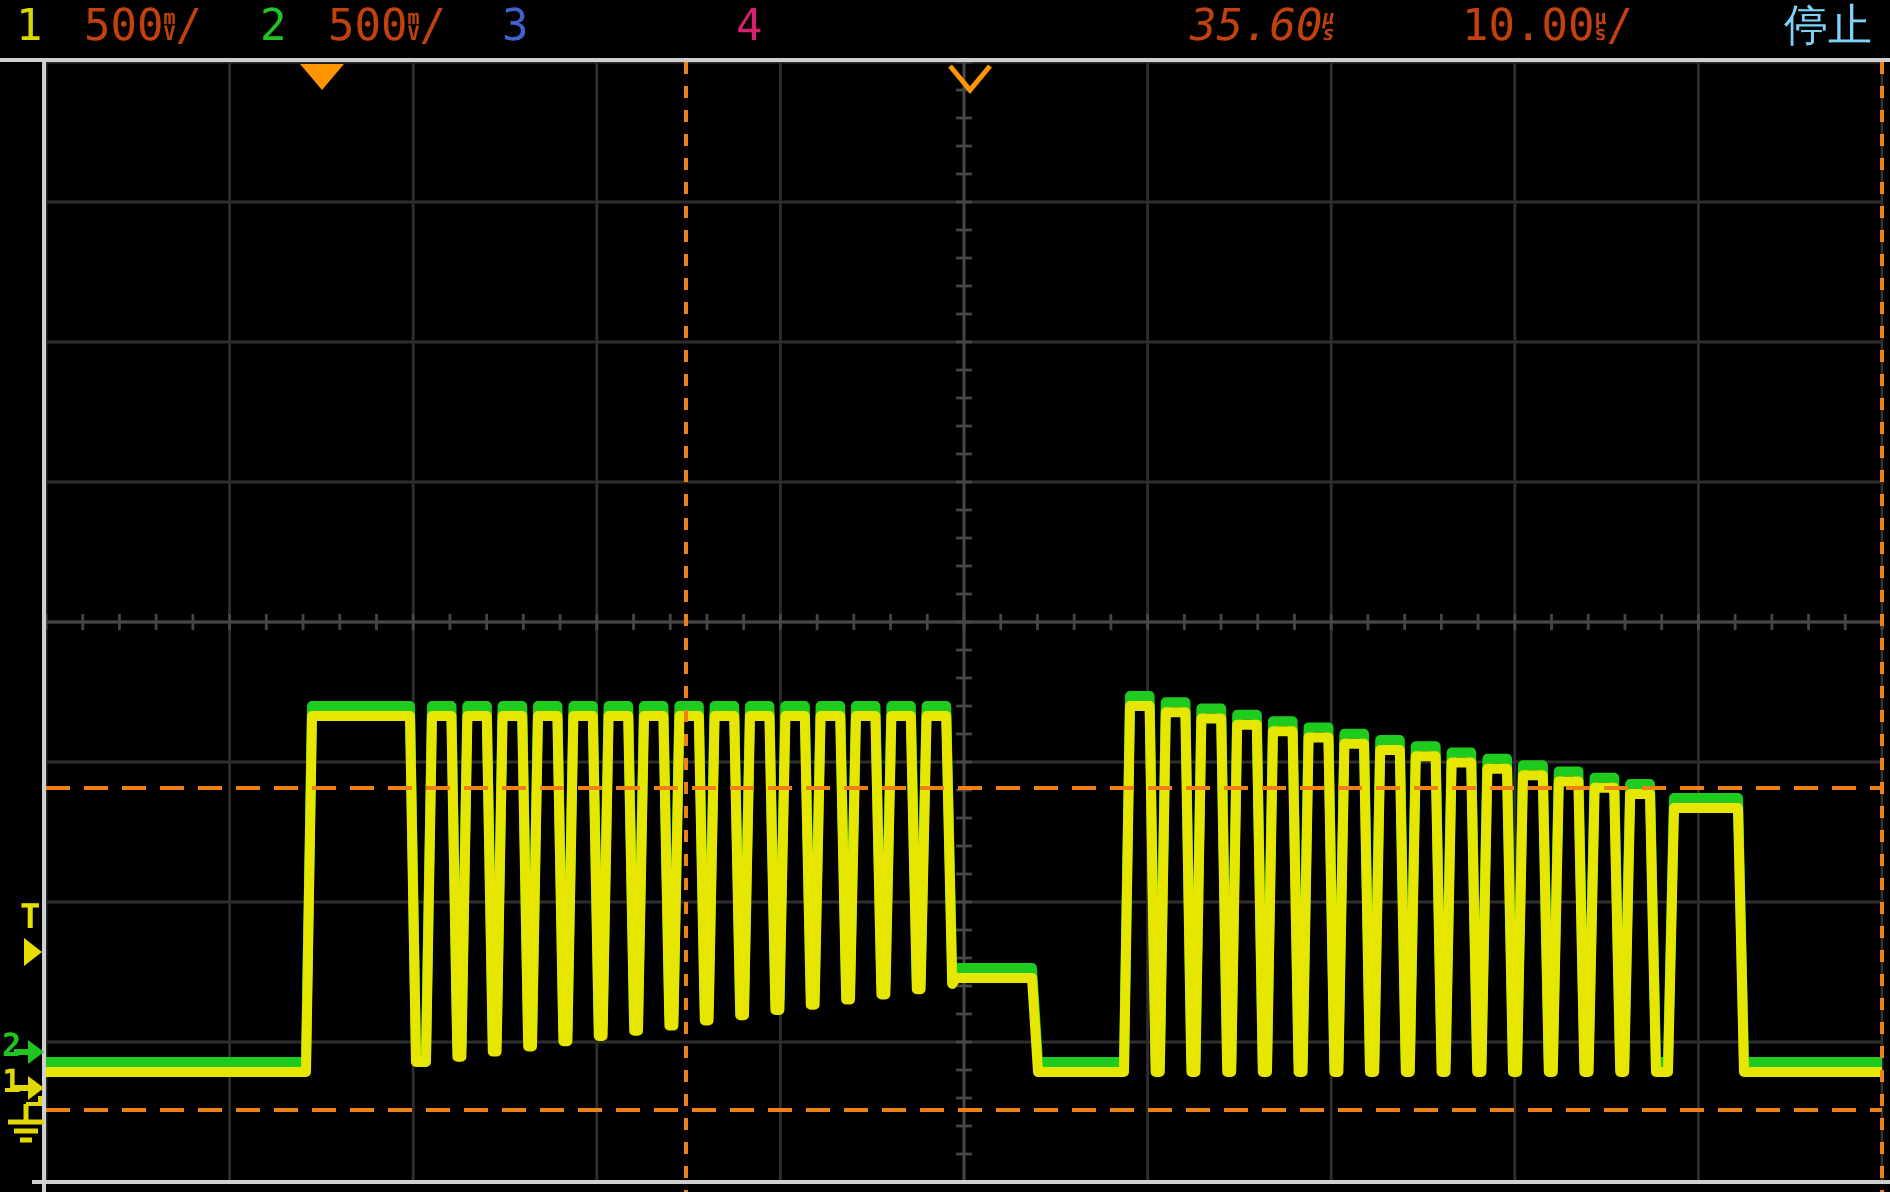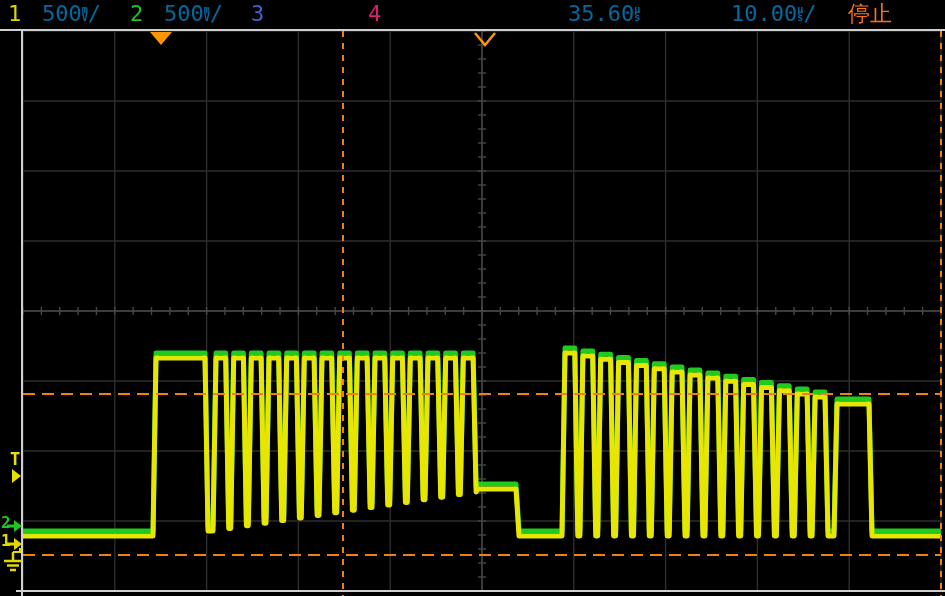--- a/index.html
+++ b/index.html
@@ -1,34 +1,34 @@
 <!DOCTYPE html>
 <html><head>
 <meta charset="utf-8">
 <style>
   html,body{margin:0;padding:0;}
   body{width:945px;height:596px;background:#000;position:relative;overflow:hidden;
        font-family:"DejaVu Sans Mono","Liberation Mono",monospace;}
   
   #topbar{position:absolute;left:0;top:0;width:945px;height:30px;background:#000;}
   .tb{position:absolute;top:3px;font-size:22px;line-height:22px;white-space:nowrap;}
-  .w{color:#0369a1;}
+  .w{color:#c2410c;}
   .unitstack{display:inline-flex;flex-direction:column;align-items:center;
              font-size:10px;line-height:8px;font-weight:bold;vertical-align:top;
              transform:translateY(3px);}
   .suffix{display:inline-block;}
   #ch1-id{left:8px;color:#d9d900;}
   #ch1-scale{left:42px;}
   #ch2-id{left:130px;color:#21c421;}
   #ch2-scale{left:164px;}
   #ch3-id{left:251px;color:#4063cf;}
   #ch4-id{left:368px;color:#d6216f;}
-  #timeoff{left:568px;}
+  #timeoff{left:595px;font-style:italic;}
   #timebase{left:731px;}
-  #status{left:848px;color:#f97316;font-family:"DejaVu Sans","Liberation Sans",sans-serif;}
+  #status{left:892px;color:#7dd3fc;font-family:"DejaVu Sans","Liberation Sans",sans-serif;}
   
   #scope-svg{position:absolute;left:0;top:0;}
   
   .mk{position:absolute;font-weight:bold;white-space:nowrap;}
   #t-label{left:10px;top:449px;font-size:17px;color:#e8e000;}
   #m2-label{left:1px;top:513px;font-size:16px;color:#21c421;}
   #m1-label{left:1px;top:531px;font-size:16px;color:#e0d800;}
 </style>
 </head>
 <body>

